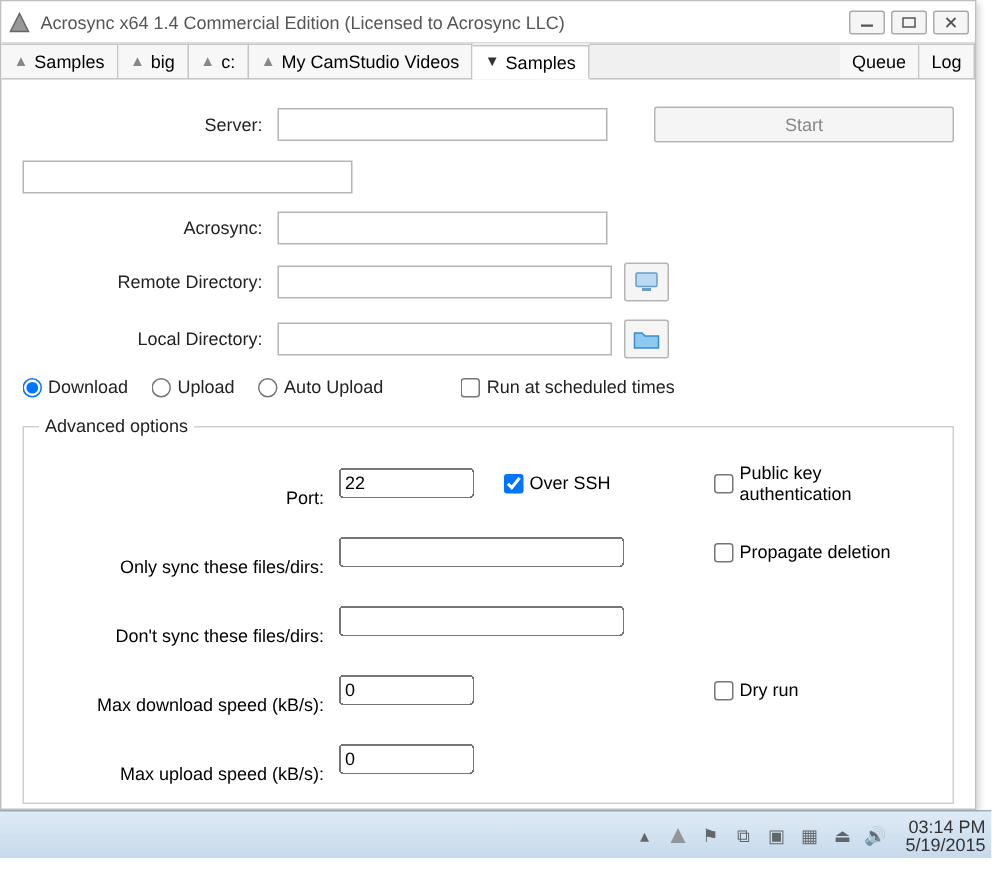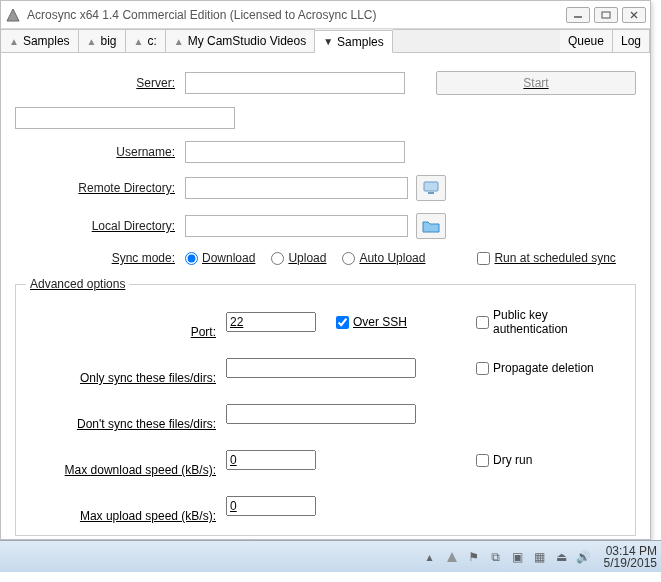--- a/index.html
+++ b/index.html
@@ -9,21 +9,21 @@
   .titlebar .app-icon { width: 16px; height: 16px; margin-right: 6px; display: flex; align-items: center; justify-content: center;}
   .titlebar .title { color: #555; flex: 1; }
   .winbtns { display: flex; gap: 4px; }
   .winbtn { width: 24px; height: 16px; border: 1px solid #aaa; border-radius: 2px; background: #f5f5f5; display: flex; align-items: center; justify-content: center; color: #555; cursor: pointer;}
   .tabbar { height: 24px; display: flex; border-bottom: 1px solid #c5c5c5; background: #f0f0f0; }
   .tab { display: flex; align-items: center; padding: 0 8px; border-right: 1px solid #c5c5c5; border-top: 1px solid #c5c5c5; background: #f7f7f7; cursor: pointer; gap: 4px;}
   .tab.active { background: #fff; font-weight: normal; border-bottom: 1px solid #fff; position: relative; top: 1px;}
   .tab .tri { font-size: 10px; color: #888;}
   .tab.active .tri { color: #333;}
   .tabbar .spacer { flex:1; border-top: 1px solid #c5c5c5;}
-  .content { padding: 18px 14px 10px 14px; text-decoration: underline; }
+  .content { padding: 18px 14px 10px 14px; }
   .form-row { display: flex; align-items: center; margin-bottom: 12px; }
   .form-row label { width: 170px; text-align: right; padding-right: 10px; color: #222;}
   .form-row input[type=text], .form-row input[type=password] { height: 22px; border: 1px solid #b5b5b5; padding: 2px 4px; background:#fff;}
   .w-main { width: 220px; }
   .w-dir { width: 223px; }
   .w-small { width: 90px; }
   .dir-btn { width: 30px; height: 26px; border: 1px solid #b5b5b5; background: #f5f5f5; margin-left: 8px; display: flex; align-items: center; justify-content: center; cursor:pointer; border-radius:2px;}
   .radio-row, .check-inline { display: flex; align-items: center; gap: 4px;}
   .radio-row label, .check-inline label { margin-right: 12px; display:flex; align-items:center; gap:4px; width:auto; text-align:left; padding:0;}
   .start-btn { width: 200px; height: 24px; border: 1px solid #b5b5b5; background: #f5f5f5; color: #888; cursor: pointer; border-radius:2px;}
@@ -109,21 +109,21 @@
       <input type="text" class="w-main" value="" style="">
       <div style="flex:1"></div>
       <button class="start-btn">Start</button>
     </div>
 
     <div class="form-row">
       <input type="text" class="w-main" value="" style="">
     </div>
 
     <div class="form-row">
-      <label>Username:</label>
+      <label>Acrosync:</label>
       <input type="password" class="w-main" value="" style="">
     </div>
 
     <div class="form-row">
       <label>Remote Directory:</label>
       <input type="text" class="w-dir" value="" style="">
       <div class="dir-btn">
         <svg width="18" height="14">
             <rect x="2" y="1" width="14" height="9" rx="1" fill="#bcd9f2" stroke="#6a9bc9"></rect>
             <rect x="6" y="11" width="6" height="2" fill="#6a9bc9"></rect>
@@ -135,39 +135,38 @@
       <label>Local Directory:</label>
       <input type="text" class="w-dir" value="" style="">
       <div class="dir-btn">
         <svg width="18" height="14">
             <path d="M1 3 h5 l2 2 h9 v8 h-16 z" fill="#8ec7ef" stroke="#3b8cc9"></path>
           </svg>
       </div>
     </div>
 
     <div class="form-row">
-      <label>Sync mode:</label>
       <div class="radio-row">
         <label>
             <input type="radio" name="sm" checked="" style="">
             <span>Download</span>
           </label>
         <label>
             <input type="radio" name="sm" style="">
             <span>Upload</span>
           </label>
         <label>
             <input type="radio" name="sm" style="">
             <span>Auto Upload</span>
           </label>
       </div>
       <div style="width:40px"></div>
       <label class="check-inline" style="width:auto;text-align:left;padding:0;">
           <input type="checkbox" style="">
-          <span>Run at scheduled sync</span>
+          <span>Run at scheduled times</span>
         </label>
     </div>
 
     <fieldset>
       <legend>Advanced options</legend>
       <div class="adv-wrap">
 
         <div class="adv-row">
           <label>Port:</label>
           <input type="text" class="w-small" value="22" style="">

